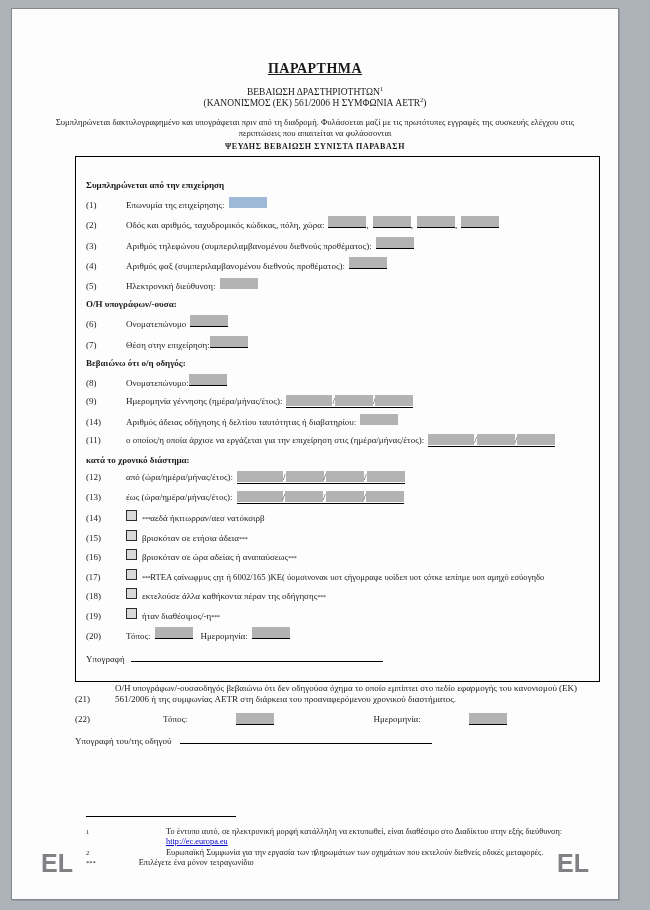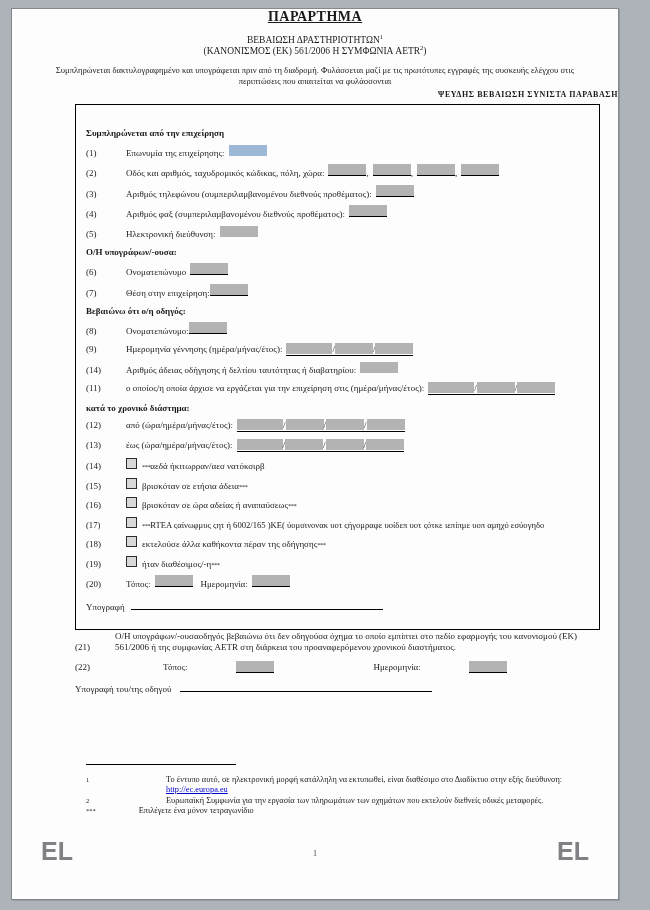--- a/index.html
+++ b/index.html
@@ -6,26 +6,26 @@
   body{
     width:650px;height:910px;background:#aeb3b9;overflow:hidden;
     font-family:"Liberation Serif","DejaVu Serif",serif;color:#1a1a1a;
     -webkit-font-smoothing:antialiased;
   }
   .page{
     position:relative;margin:8px 0 0 11px;width:608px;height:892px;
     background:#fdfdfd;border:1px solid #83888f;box-shadow:1px 1px 0 #969ba1;
     box-sizing:border-box;
   }
-  .title{text-align:center;font-size:14px;font-weight:bold;text-decoration:underline;letter-spacing:.5px;}
+  .title{margin-top:52px;text-align:center;font-size:14px;font-weight:bold;text-decoration:underline;letter-spacing:.5px;}
   .h2{margin-top:10px;text-align:center;font-size:9.5px;}
   .h3{margin-top:1px;text-align:center;font-size:9.5px;}
   sup{font-size:6.5px;line-height:0;}
   .intro{margin:9px auto 0;width:545px;text-align:center;font-size:8.6px;line-height:11px;}
-  .warning{margin-top:3px;text-align:right;font-size:8px;font-weight:bold;letter-spacing:.6px;}
+  .warning{margin-top:3px;text-align:center;font-size:8px;font-weight:bold;letter-spacing:.6px;}
   .formbox{
     margin:5px 0 0 63px;width:525px;box-sizing:border-box;
     border:1px solid #000;padding:15px 8px 10px 10px;
   }
   .sect{font-size:9px;font-weight:bold;margin:8px 0 2px 0;}
   .row{display:flex;align-items:baseline;font-size:9px;margin:6.5px 0;white-space:nowrap;}
   .num{flex:none;width:40px;}
   .lbl{}
   .fld{display:inline-block;width:38px;height:11px;background:#b3b3b3;vertical-align:-2px;}
   .fld.sel{background:#9db9d5;}
@@ -39,21 +39,21 @@
   .row21{display:flex;align-items:flex-end;margin-top:1px;white-space:normal;line-height:11.5px;}
   .row22{display:flex;align-items:center;margin-top:7px;gap:48px;}
   .sigdrv{margin:8px 0 0 63px;font-size:9px;}
   .footnotes{margin:70px 0 0 74px;font-size:8.3px;}
   .fnrule{width:150px;border-top:1px solid #000;margin-bottom:10px;}
   .fn{display:flex;align-items:baseline;line-height:10.5px;gap:40px;}
   .fnmark{flex:none;width:40px;font-size:6.5px;vertical-align:super;}
   .fnbody{width:470px;}
   a.link{color:#0000cc;text-decoration:underline;}
   .footer{position:absolute;left:0;top:828px;width:100%;}
-  .el{position:absolute;top:0;font-family:"Liberation Sans","DejaVu Sans",sans-serif;font-weight:bold;font-size:25px;color:#7f8184;}
+  .el{position:absolute;top:12px;font-family:"Liberation Sans","DejaVu Sans",sans-serif;font-weight:bold;font-size:25px;color:#7f8184;}
   .el.left{left:29px;}
   .el.right{right:29px;}
   .pagenum{position:absolute;top:12px;left:0;width:100%;text-align:center;font-size:8px;color:#444;}
   .gap{display:inline-block;width:4px;}
 </style>
 </head>
 <body>
 
 <div class="page">
 

